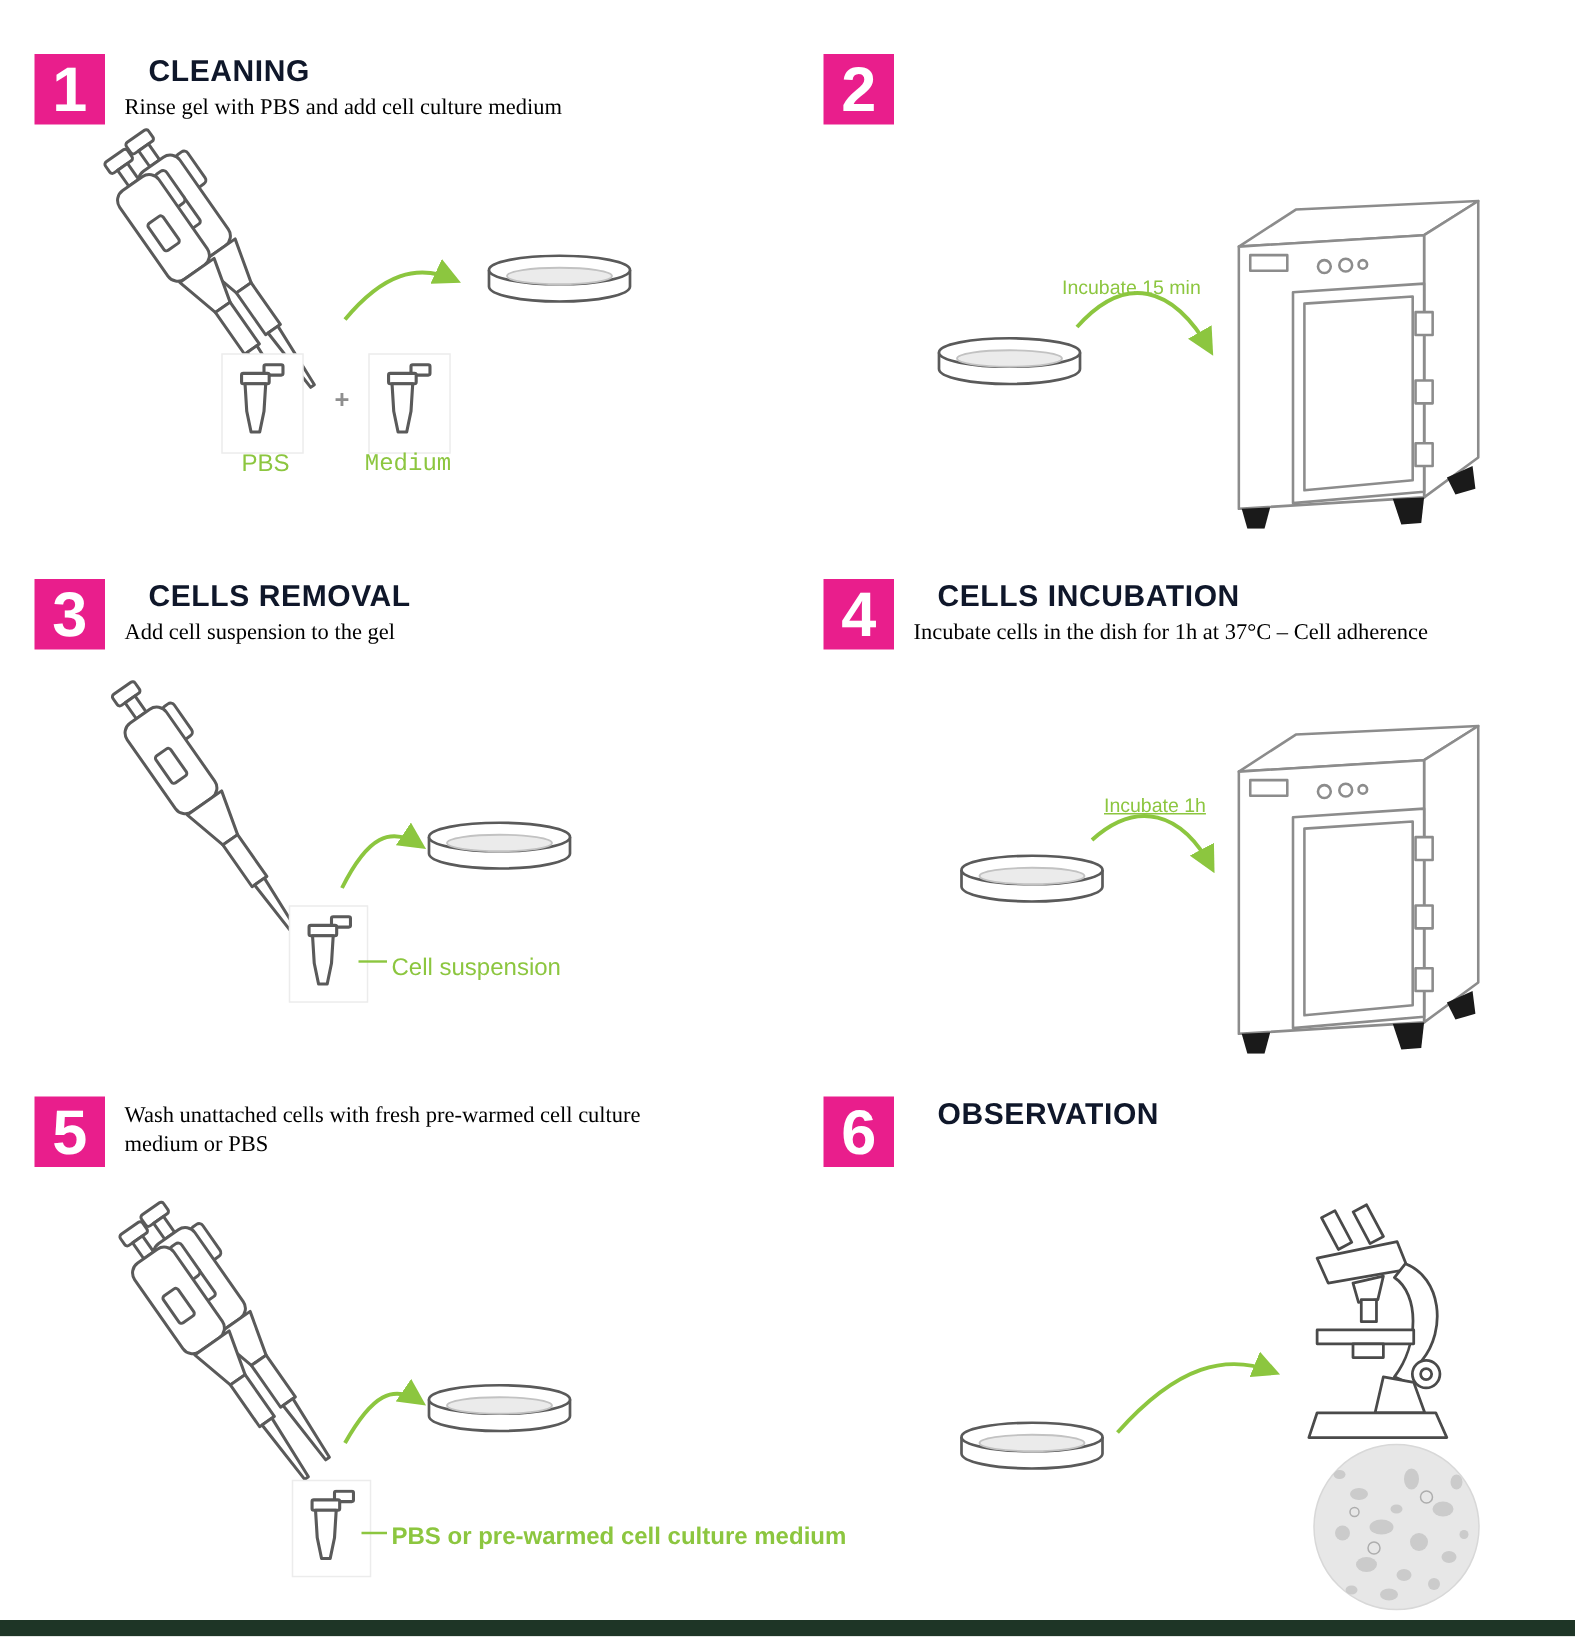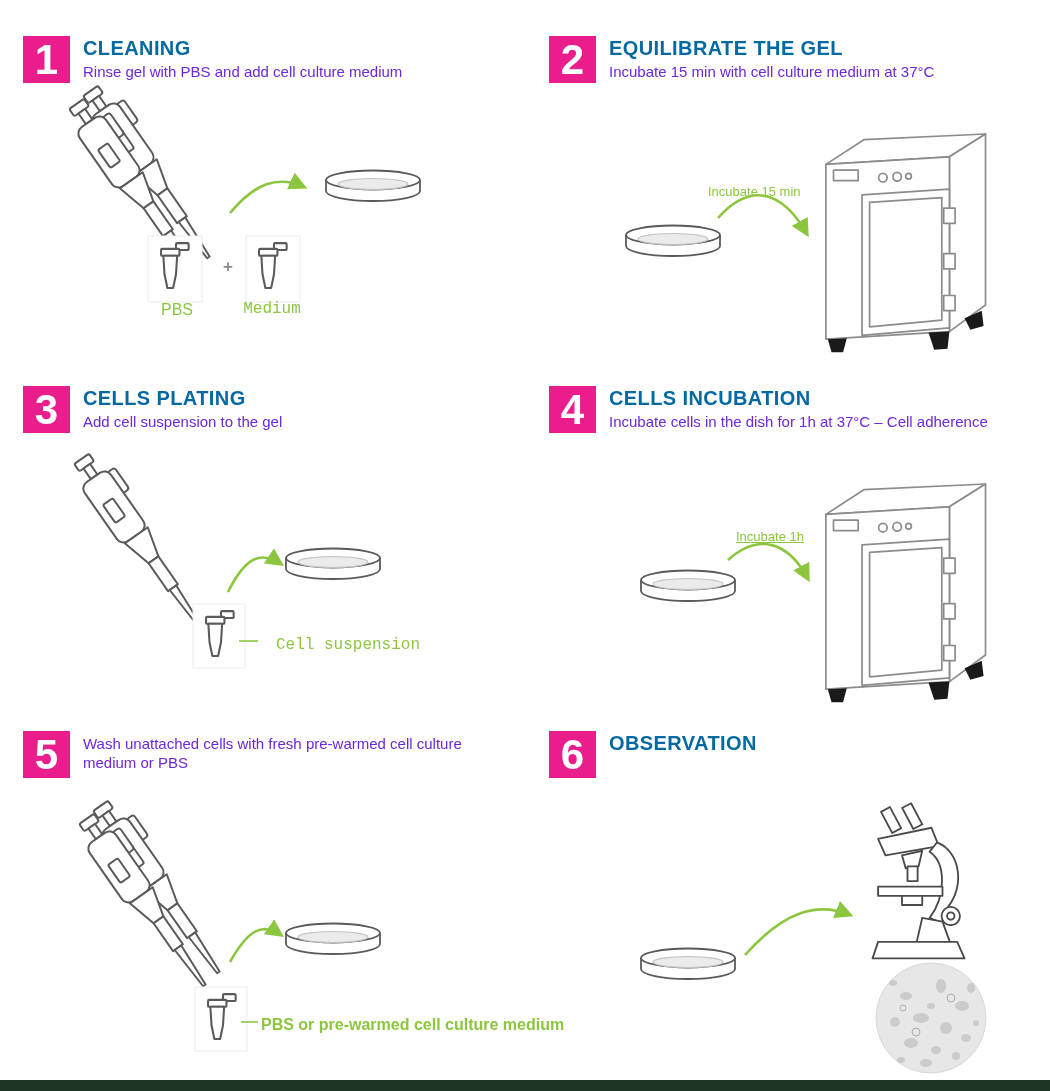--- a/index.html
+++ b/index.html
@@ -8,25 +8,25 @@
     font-family:"Liberation Sans",sans-serif;overflow:hidden;
   }
   svg{overflow:visible;display:block;}
   .step-header{position:absolute;display:flex;align-items:flex-start;gap:13px;}
   .badge{
     width:47px;height:47px;background:#E91E8C;color:#ffffff;
     display:flex;align-items:center;justify-content:center;
     font-size:42px;font-weight:bold;line-height:1;flex:0 0 auto;
   }
   .titles h2{
-    margin:1px 0 0;font-size:20px;font-weight:bold;color:#0369a1;
+    margin:1px 16px 0;font-size:20px;font-weight:bold;color:#0f172a;
     letter-spacing:.4px;line-height:1.1;
   }
   .titles p{
-    margin:4px 0 0;font-size:15px;color:#6d28d9;line-height:1.25;max-width:430px;
+    margin:4px 0 0;font-size:15px;color:#000000;line-height:1.25;max-width:430px;font-family:Liberation Serif, serif;
   }
   .step-header.s5 .titles p{max-width:392px;}
   .ill{position:absolute;}
   .lbl{position:absolute;color:#8CC63F;font-size:16px;line-height:1.2;white-space:nowrap;}
   .lbl.big{font-size:13px;}
   .lbl.center{text-align:center;}
   .plus{position:absolute;color:#8e8e8e;font-size:17px;font-weight:bold;}
   .bottom-bar{position:absolute;left:0;top:1080px;width:1050px;height:11px;background:#1e3526;}
 </style>
 </head>
@@ -105,30 +105,26 @@
   <div class="step-header" style="left:23px;top:36px;">
     <div class="badge">1</div>
     <div class="titles">
       <h2>CLEANING</h2>
       <p>Rinse gel with PBS and add cell culture medium</p>
     </div>
   </div>
 
   <div class="step-header" style="left:549px;top:36px;">
     <div class="badge">2</div>
-    <div class="titles">
-      <h2>EQUILIBRATE THE GEL</h2>
-      <p>Incubate 15 min with cell culture medium at 37°C</p>
-    </div>
   </div>
 
   <div class="step-header" style="left:23px;top:386px;">
     <div class="badge">3</div>
     <div class="titles">
-      <h2>CELLS PLATING</h2>
+      <h2>CELLS REMOVAL</h2>
       <p>Add cell suspension to the gel</p>
     </div>
   </div>
 
   <div class="step-header" style="left:549px;top:386px;">
     <div class="badge">4</div>
     <div class="titles">
       <h2>CELLS INCUBATION</h2>
       <p>Incubate cells in the dish for 1h at 37°C – Cell adherence</p>
     </div>
@@ -288,18 +284,18 @@
         <circle cx="351" cy="208" r="4"></circle>
         <circle cx="303" cy="218" r="3"></circle>
       </g>
     </g>
   </svg>
 
   <div class="lbl center" style="left:148px;top:300px;width:58px;">PBS</div>
   <div class="plus" style="left:223px;top:257px;">+</div>
   <div class="lbl center" style="left:240px;top:300px;width:64px;font-family:Liberation Mono, monospace;">Medium</div>
   <div class="lbl big" style="left:708px;top:184px;">Incubate 15 min</div>
-  <div class="lbl" style="left:276px;top:636px;font-family:Liberation Mono, monospace;">Cell suspension</div>
+  <div class="lbl" style="left:261px;top:636px;">Cell suspension</div>
   <div class="lbl big" style="left:736px;top:529px;text-decoration:underline;">Incubate 1h</div>
   <div class="lbl" style="left:261px;top:1015px;font-weight:bold;">PBS or pre-warmed cell culture medium</div>
 
   <div class="bottom-bar"></div>
 </div>
 
 </body></html>

